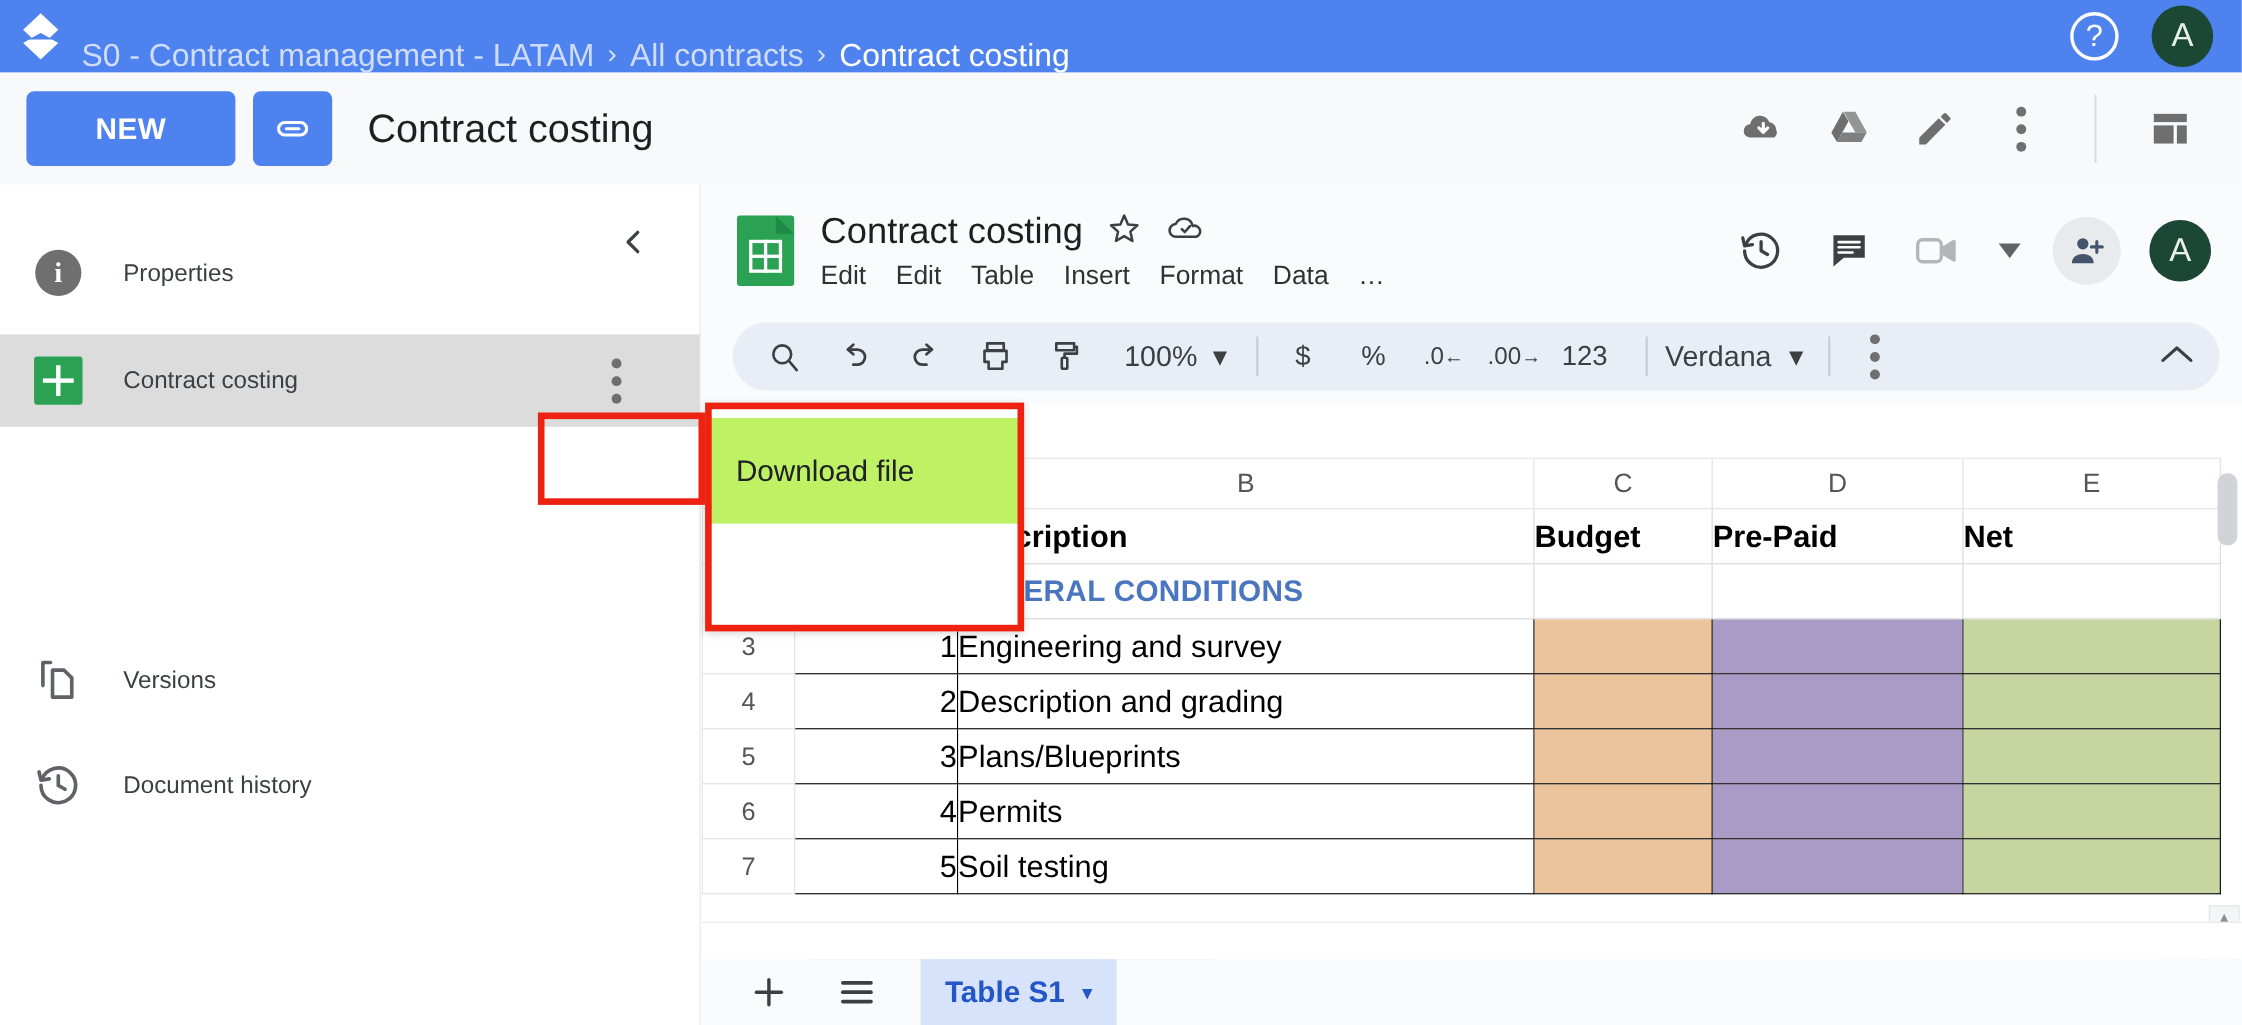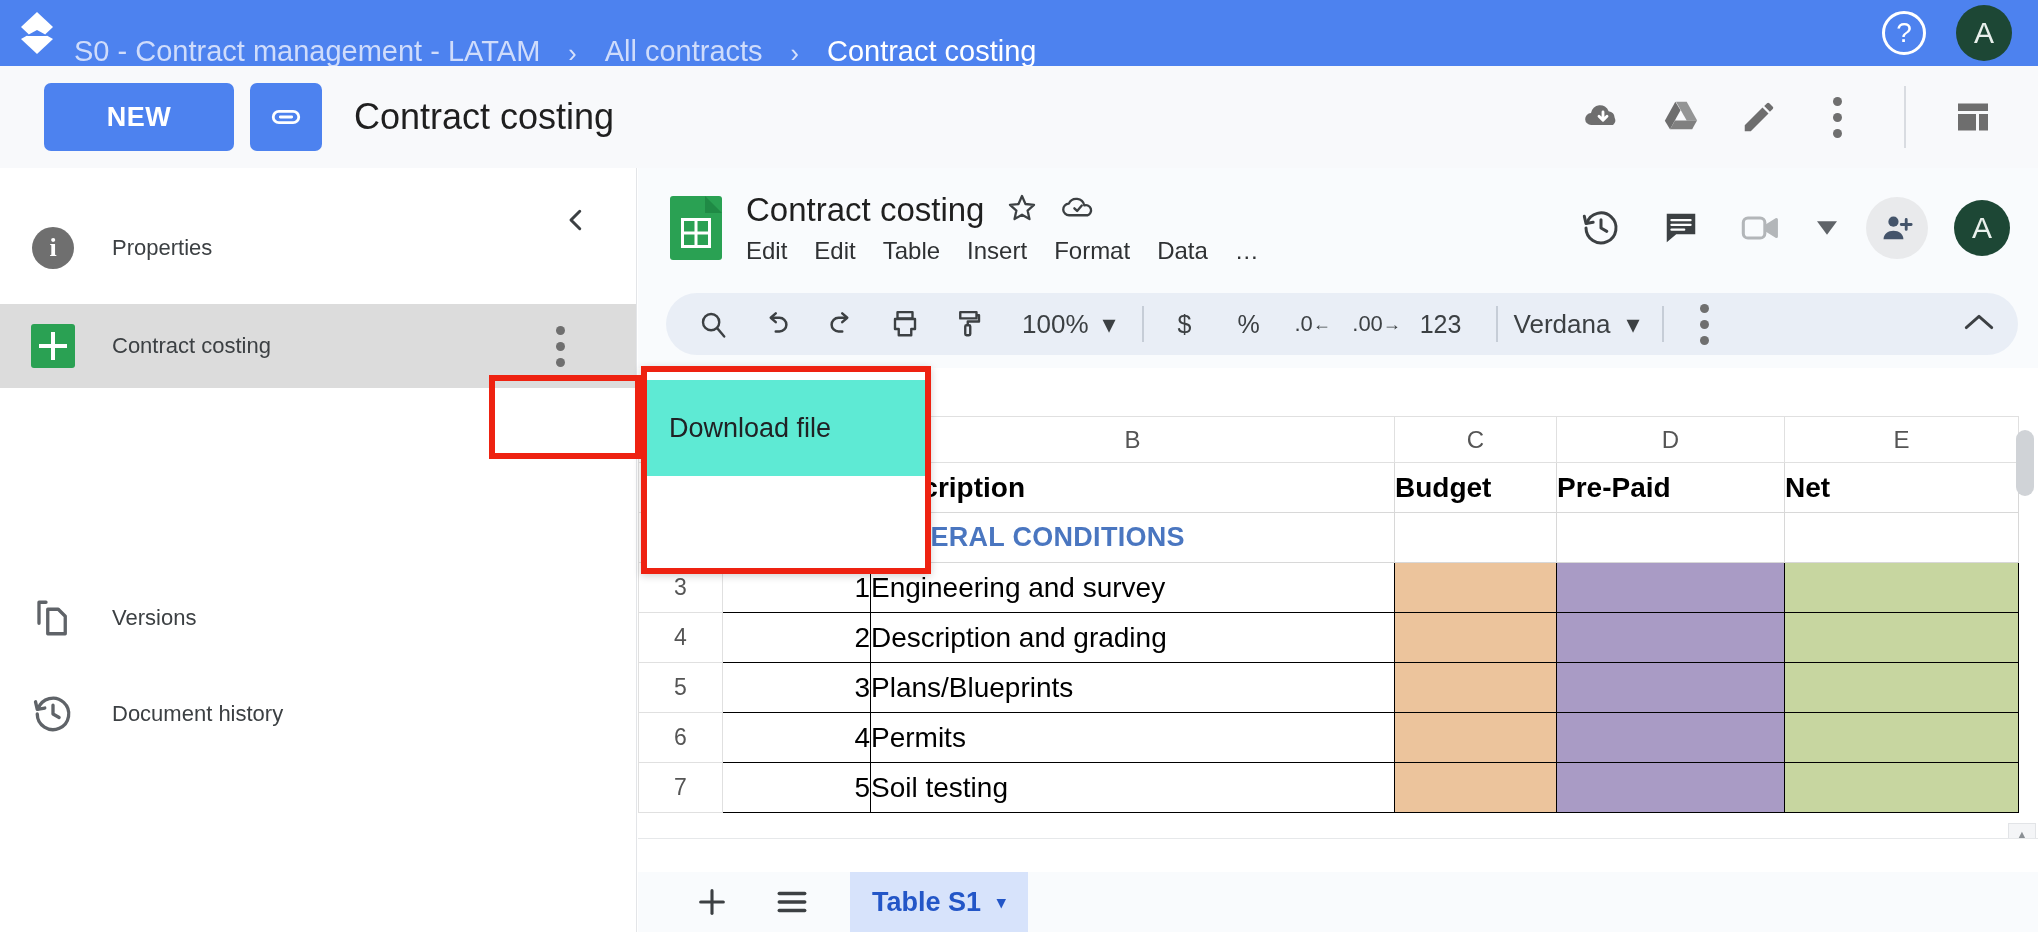--- a/index.html
+++ b/index.html
@@ -7,35 +7,35 @@
     width: 2038px; height: 932px;
     font-family: "Liberation Sans", sans-serif;
     background: #ffffff; overflow: hidden;
   }
   
   #topbar {
     position: absolute; left: 0; top: 0; width: 2038px; height: 66px;
     background: #4d82ef; display: flex; align-items: center;
   }
   #brand-logo { width: 74px; display: flex; align-items: center; justify-content: center; }
-  #breadcrumb { display: flex; align-items: flex-end; gap: 28px; color: #ffffff; font-size: 29px; margin-top: 37px; }
+  #breadcrumb { display: flex; align-items: flex-start; gap: 12px; color: #ffffff; font-size: 29px; margin-top: 37px; }
   .crumb { white-space: nowrap; }
   .crumb.dim { color: #cfdcfb; }
   .crumb.cur { color: #ffffff; font-weight: 400; }
   .crumb-sep { color: #d7e2fc; font-size: 25px; display: flex; align-items: center; }
   #topbar-right { margin-left: auto; display: flex; align-items: center; gap: 30px; padding-right: 26px; }
   #help-btn { width: 44px; height: 44px; border: 3px solid #fff; border-radius: 50%;
     color: #fff; font-size: 28px; display: flex; align-items: center; justify-content: center; }
   #top-avatar { width: 56px; height: 56px; border-radius: 50%; background: #1d4735; color: #e9f0ec;
     font-size: 30px; display: flex; align-items: center; justify-content: center; }
 
   
   #actionbar {
     position: absolute; left: 0; top: 66px; width: 2038px; height: 102px;
-    background: #f8f9fb; display: flex; align-items: center; padding: 0 26px 0 44px;
+    background: #f8f9fb; display: flex; align-items: center; padding: 0 26px 0 24px;
   }
   #new-btn { width: 190px; height: 68px; background: #4d82ef; color: #fff; border-radius: 7px;
     font-size: 27px; font-weight: 700; letter-spacing: .5px;
     display: flex; align-items: center; justify-content: center; }
   #link-btn { width: 72px; height: 68px; background: #4d82ef; color: #fff; border-radius: 7px;
     margin-left: 16px; display: flex; align-items: center; justify-content: center; }
   #doc-title { margin-left: 32px; font-size: 36px; color: #1f1f1f; }
   #actionbar-right { margin-left: auto; display: flex; align-items: center; gap: 0px; }
   .tb-icon { width: 78px; height: 78px; display: flex; align-items: center; justify-content: center;
     color: #6e6e6e; }
@@ -71,21 +71,21 @@
   
   .redbox { position: absolute; border: 6px solid #ee2211; pointer-events: none; z-index: 60; }
   #redbox-kebab { left: 489px; top: 375px; width: 152px; height: 84px; }
   #redbox-menu { left: 641px; top: 366px; width: 290px; height: 208px; }
 
   
   #ctxmenu { position: absolute; left: 641px; top: 366px; width: 290px; height: 208px;
     background: #ffffff; z-index: 55; box-shadow: 0 2px 8px rgba(0,0,0,.18); }
   .ctx-item { height: 96px; display: flex; align-items: center; padding-left: 28px;
     font-size: 27px; color: #202124; }
-  .ctx-item.hover { background: #5eead4; }
+  .ctx-item.hover { background: #bef264; }
   #ctx-top-gap { height: 14px; }
 
   
   #sheetpane { position: absolute; left: 638px; top: 168px; width: 1400px; height: 764px;
     background: #f9fbfd; }
   #sheets-head { position: absolute; left: 0; top: 0; width: 1400px; height: 120px;
     display: flex; align-items: center; padding-left: 32px; }
   #sheets-logo { width: 52px; height: 64px; position: relative; }
   #sheets-logo .page { position: absolute; inset: 0; background: #2aa153; border-radius: 3px; }
   #sheets-logo .fold { position: absolute; right: 0; top: 0; width: 17px; height: 17px;
@@ -154,21 +154,21 @@
     background: #d0d3d7; }
   #vtrack-btns { position: absolute; right: 2px; top: 655px; width: 28px; }
   .arrow-btn { width: 28px; height: 26px; display: flex; align-items: center; justify-content: center;
     color: #8a8f94; font-size: 16px; background: #f4f5f7; border: 1px solid #e2e4e7; }
   #hscroll { position: absolute; left: 92px; top: 700px; width: 1280px; height: 26px; }
   #hthumb { position: absolute; left: 0; top: 3px; width: 378px; height: 19px; border-radius: 10px;
     background: #dcdee1; }
   #hbtns { position: absolute; right: 4px; top: 698px; display: flex; }
   #hbtns .arrow-btn { width: 32px; height: 28px; }
   #tabs-row { position: absolute; left: 638px; top: 872px; width: 1400px; height: 60px;
-    background: #f9fbfd; display: flex; align-items: center; padding-left: 52px; gap: 36px; }
+    background: #f9fbfd; display: flex; align-items: center; padding-left: 39px; gap: 36px; }
   .tab-ico { width: 44px; height: 44px; display: flex; align-items: center; justify-content: center;
     color: #3c4043; font-size: 32px; }
   #sheet-tab { height: 60px; padding: 0 22px; background: #d7e3fb; display: flex; align-items: center;
     gap: 16px; color: #2356c7; font-size: 27px; font-weight: 700; }
   #sheet-tab .caret { font-size: 17px; }
   #grid-bottom-strip { position: absolute; left: 638px; top: 838px; width: 1400px; height: 34px;
     background: #ffffff; border-top: 1px solid #e6e8ea; }
 </style>
 </head>
 <body>

